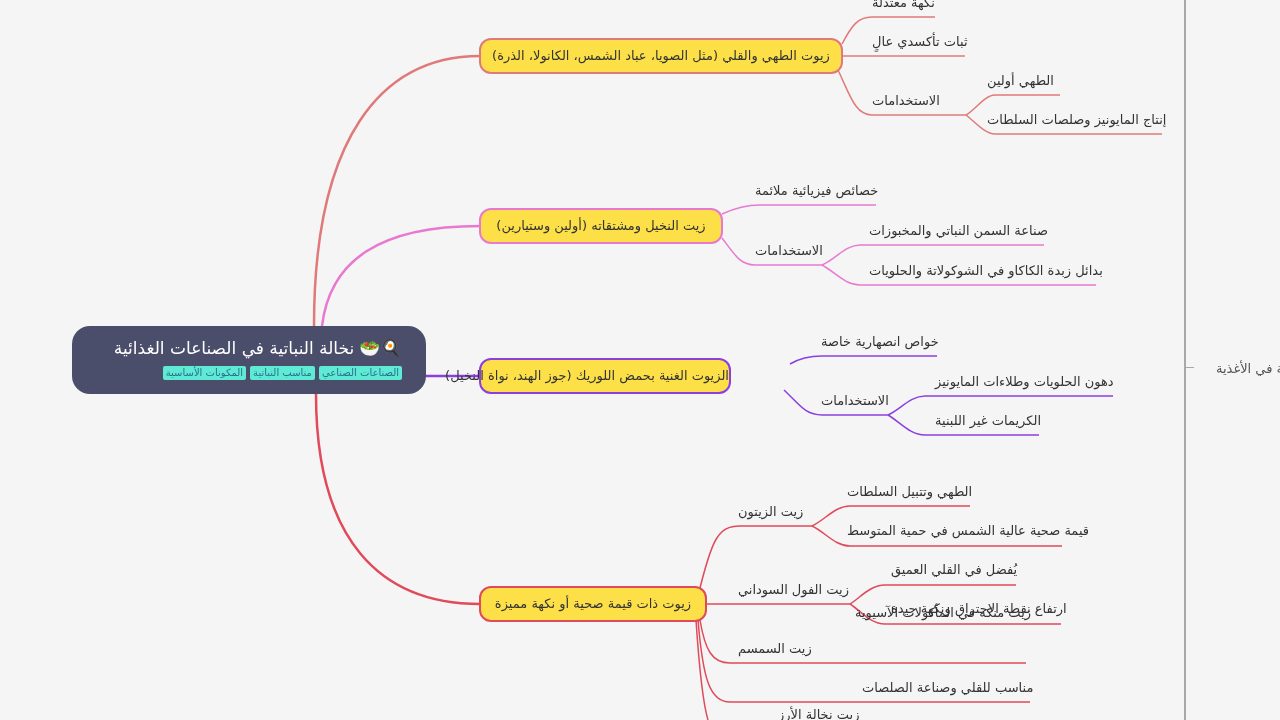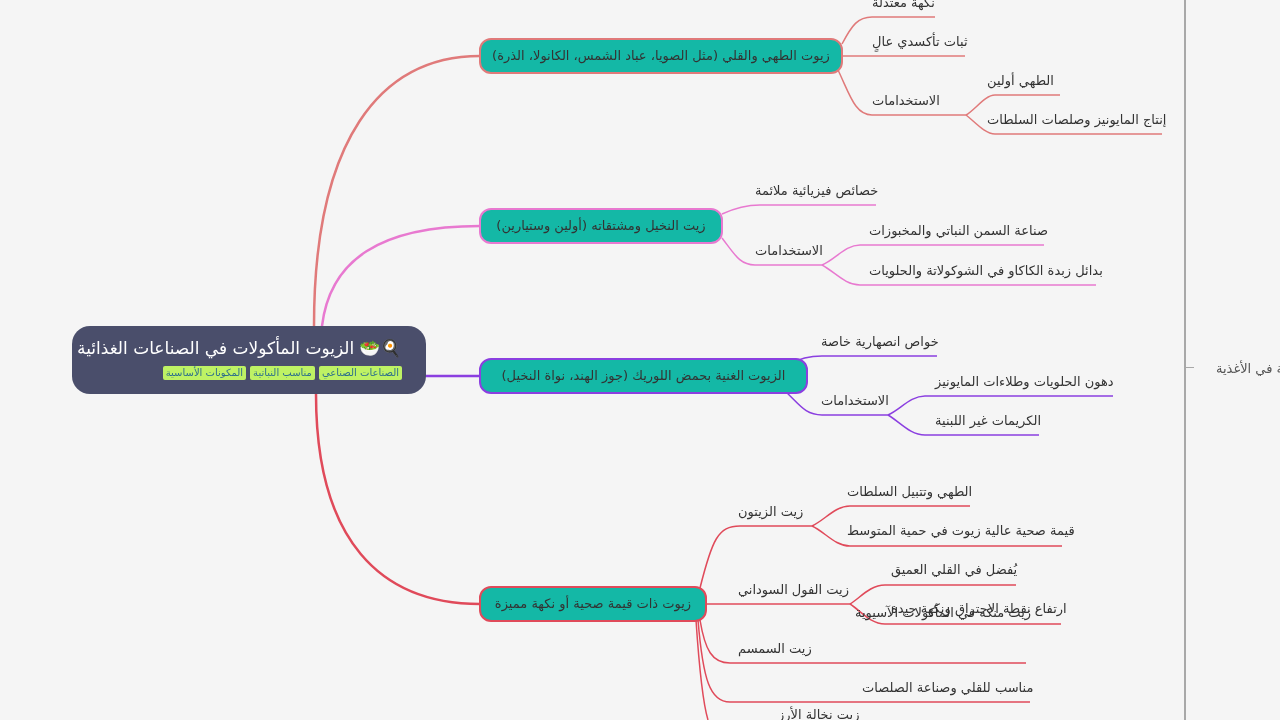--- a/index.html
+++ b/index.html
@@ -13,25 +13,25 @@
   .root {
     position:absolute; left:72px; top:326px; width:354px; height:68px;
     background:#4a4e6b; border-radius:18px; box-sizing:border-box;
     direction:rtl; padding:10px 24px 0 20px;
   }
   .root-title {
     color:#fff; font-size:17px; line-height:24px; white-space:nowrap; text-align:right;
   }
   .root-tags { display:flex; gap:4px; margin-top:6px; justify-content:flex-start; }
   .tag {
-    background:#bef264; color:#2d6f8c; font-size:10px; line-height:14px;
+    background:#5eead4; color:#2d6f8c; font-size:10px; line-height:14px;
     padding:0 3px; border-radius:2px; white-space:nowrap;
   }
   .branch {
-    position:absolute; background:#14b8a6; border-radius:12px; box-sizing:border-box;
+    position:absolute; background:#fde047; border-radius:12px; box-sizing:border-box;
     border:2px solid; font-size:13px; line-height:32px; height:36px;
     text-align:center; direction:rtl; white-space:nowrap; color:#333;
   }
   .leaf {
     position:absolute; font-size:13px; line-height:18px; direction:rtl;
     white-space:nowrap; color:#333;
   }
   .sidelabel {
     position:absolute; left:1216px; top:361px; font-size:13px; color:#555;
     direction:rtl; white-space:nowrap;
@@ -86,50 +86,50 @@
     <path d="M698 620 C 703 680, 710 702, 730 702 L 1030 702"></path>
     <path d="M696 620 C 700 680, 705 710, 708 720"></path>
   </g>
 </svg>
 
 <div class="vline"></div>
 <div style="position:absolute;left:1186px;top:367px;width:8px;height:1px;background:#a8a8a8;"></div>
 <div class="sidelabel">الوظيفية في الأغذية</div>
 
 <div class="root">
-  <div class="root-title">🍳🥗 الزيوت المأكولات في الصناعات الغذائية</div>
+  <div class="root-title">🍳🥗 نخالة النباتية في الصناعات الغذائية</div>
   <div class="root-tags">
     <span class="tag">الصناعات الصناعي</span>
     <span class="tag">مناسب النباتية</span>
     <span class="tag">المكونات الأساسية</span>
   </div>
 </div>
 
 <div class="branch" style="left:479px;top:38px;width:364px;border-color:#e07a7a;">زيوت الطهي والقلي (مثل الصويا، عباد الشمس، الكانولا، الذرة)</div>
 <div class="leaf" style="left:872px;top:-6px;">نكهة معتدلة</div>
 <div class="leaf" style="left:872px;top:33px;">ثبات تأكسدي عالٍ</div>
 <div class="leaf" style="left:872px;top:92px;">الاستخدامات</div>
 <div class="leaf" style="left:987px;top:72px;">الطهي أولين</div>
 <div class="leaf" style="left:987px;top:111px;">إنتاج المايونيز وصلصات السلطات</div>
 
 <div class="branch" style="left:479px;top:208px;width:244px;border-color:#e879d0;">زيت النخيل ومشتقاته (أولين وستيارين)</div>
 <div class="leaf" style="left:755px;top:182px;">خصائص فيزيائية ملائمة</div>
 <div class="leaf" style="left:755px;top:242px;">الاستخدامات</div>
 <div class="leaf" style="left:869px;top:222px;">صناعة السمن النباتي والمخبوزات</div>
 <div class="leaf" style="left:869px;top:262px;">بدائل زبدة الكاكاو في الشوكولاتة والحلويات</div>
 
-<div class="branch" style="left:479px;top:358px;width:329px;border-color:#8b3fe0;">الزيوت الغنية بحمض اللوريك (جوز الهند، نواة النخيل)</div>
+<div class="branch" style="left:479px;top:358px;width:252px;border-color:#8b3fe0;">الزيوت الغنية بحمض اللوريك (جوز الهند، نواة النخيل)</div>
 <div class="leaf" style="left:821px;top:333px;">خواص انصهارية خاصة</div>
 <div class="leaf" style="left:821px;top:392px;">الاستخدامات</div>
 <div class="leaf" style="left:935px;top:373px;">دهون الحلويات وطلاءات المايونيز</div>
 <div class="leaf" style="left:935px;top:412px;">الكريمات غير اللبنية</div>
 
 <div class="branch" style="left:479px;top:586px;width:228px;border-color:#e04a5a;">زيوت ذات قيمة صحية أو نكهة مميزة</div>
 <div class="leaf" style="left:738px;top:503px;">زيت الزيتون</div>
 <div class="leaf" style="left:847px;top:483px;">الطهي وتتبيل السلطات</div>
-<div class="leaf" style="left:847px;top:522px;">قيمة صحية عالية زيوت في حمية المتوسط</div>
+<div class="leaf" style="left:847px;top:522px;">قيمة صحية عالية الشمس في حمية المتوسط</div>
 <div class="leaf" style="left:738px;top:581px;">زيت الفول السوداني</div>
 <div class="leaf" style="left:891px;top:561px;">يُفضل في القلي العميق</div>
 <div class="leaf" style="left:891px;top:600px;">ارتفاع نقطة الاحتراق ونكهة جيدة</div>
 <div class="leaf" style="left:738px;top:640px;">زيت السمسم</div>
 <div class="leaf" style="left:855px;top:604px;">زيت منكه في المأكولات الآسيوية</div>
 <div class="leaf" style="left:738px;top:706px;margin-left:40px;">زيت نخالة الأرز</div>
 <div class="leaf" style="left:862px;top:679px;">مناسب للقلي وصناعة الصلصات</div>
 
 </body></html>

